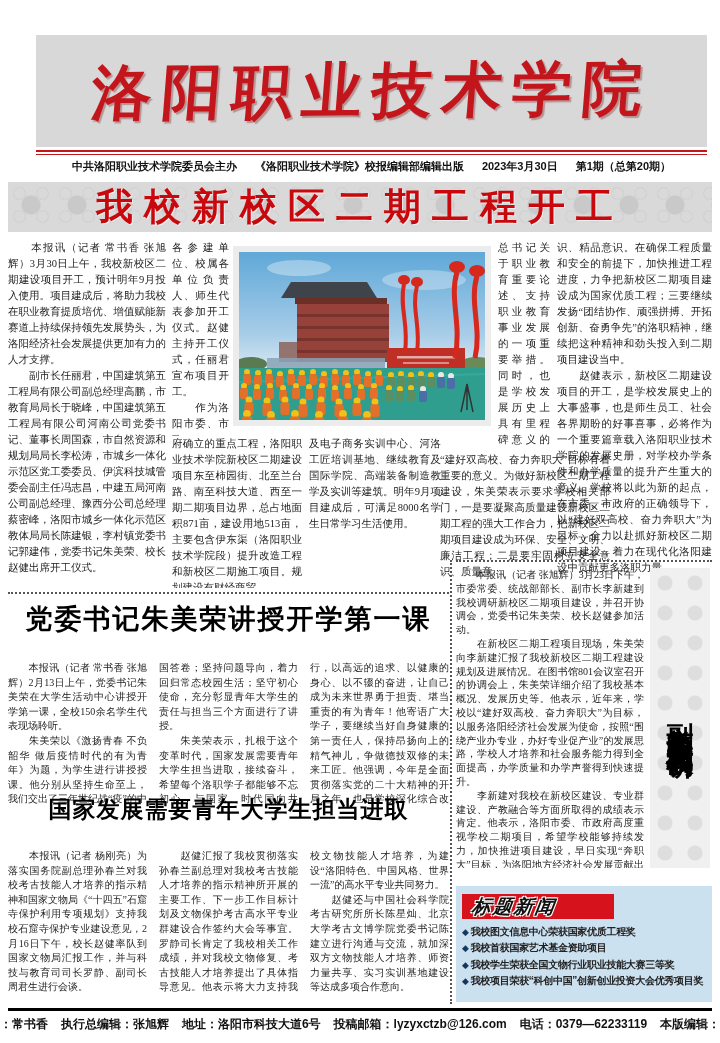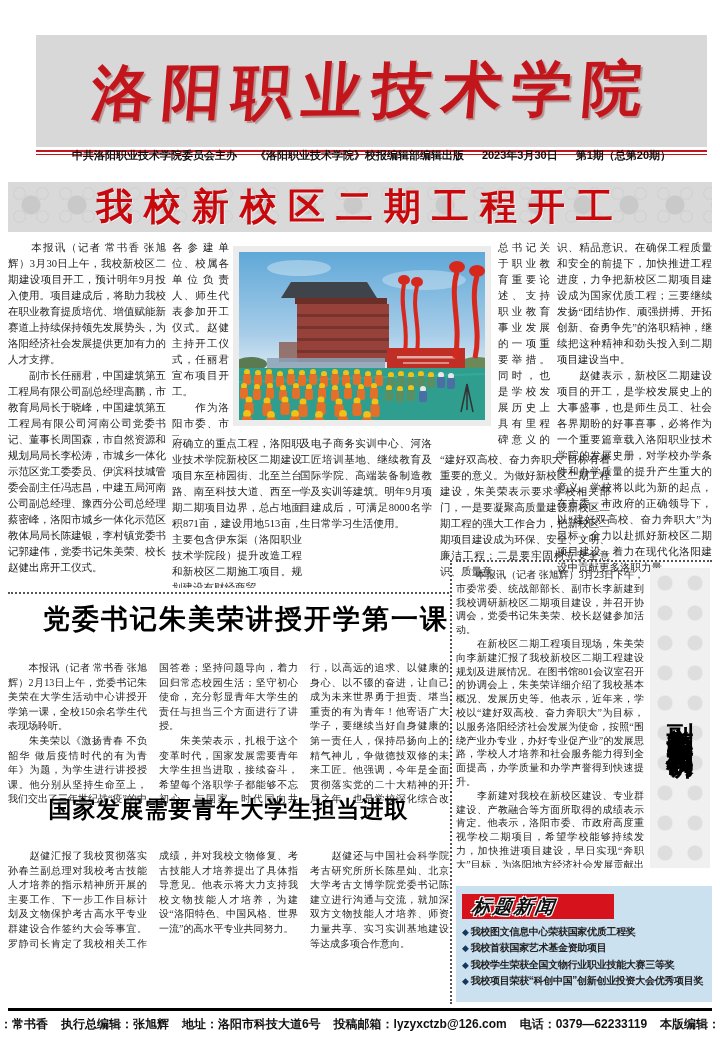--- a/index.html
+++ b/index.html
@@ -6,53 +6,53 @@
   .page{position:relative;width:720px;height:1043px;margin:0 auto;background:#ffffff;overflow:hidden;
         font-family:"Liberation Serif","DejaVu Serif",serif;color:#1a1a1a;}
   
   .masthead{position:absolute;left:36px;top:35px;width:671px;height:112px;background:#d8d8d8;
             display:flex;align-items:center;justify-content:center;}
   .masthead-title{font-size:60px;font-weight:900;color:#c3161c;letter-spacing:10px;
                   transform:skewX(-5deg) rotate(-.5deg);text-shadow:2px 2px 1px rgba(120,20,20,.35);
                   white-space:nowrap;}
   .redline{position:absolute;left:36px;top:150px;width:671px;height:2px;
            border-top:2px solid #c3161c;border-bottom:1px solid #c3161c;}
-  .pubinfo{position:absolute;left:36px;top:148px;width:671px;display:flex;justify-content:space-between;
+  .pubinfo{position:absolute;left:36px;top:159px;width:671px;display:flex;justify-content:space-between;
            padding:0 36px;box-sizing:border-box;font-size:11px;font-weight:bold;color:#111;
            font-family:"Liberation Sans","DejaVu Sans",sans-serif;}
   
   .band{position:absolute;left:8px;top:182px;width:704px;height:50px;background-color:#d9d9d9;
         background-image:radial-gradient(circle,#c9c9c9 9px,transparent 10px),
                          radial-gradient(circle,transparent 5px,#cfcfcf 5.5px,transparent 7px);
         background-size:46px 46px,23px 23px;display:flex;align-items:center;justify-content:center;}
   .band-title{font-size:37px;font-weight:900;color:#c9080d;letter-spacing:11px;white-space:nowrap;
               text-shadow:1px 1px 0 rgba(255,255,255,.6);}
   
   .art1{position:absolute;left:0;top:240px;width:636px;height:350px;}
   .atext{position:absolute;font-size:10.5px;line-height:16px;text-align:justify;overflow:hidden;color:#1c1c1c;}
   .atext p{margin:0;}
   .c1{left:8px;top:0;width:158px;height:348px;}
   .c2{left:172px;top:0;width:57px;height:196px;}
   .c2b{left:172px;top:196px;width:130px;height:152px;}
-  .c3b{left:300px;top:196px;width:132px;height:152px;}
+  .c3b{left:309px;top:196px;width:132px;height:152px;}
   .c4{left:498px;top:0;width:52px;height:210px;}
   .c4b{left:440px;top:212px;width:170px;height:136px;}
   .c5{left:557px;top:0;width:155px;height:348px;}
   .photo{position:absolute;left:233px;top:6px;width:246px;height:168px;border:6px solid #ececec;background:#9cc4e0;}
   
   .divider{position:absolute;border:0;}
   .dh1{left:8px;top:592px;width:441px;border-top:2px dotted #555;}
   .dh2{left:456px;top:560px;width:256px;border-top:2px dotted #555;}
   .dv{left:450px;top:560px;height:444px;border-left:2px dotted #555;}
   
   .art2{position:absolute;left:8px;top:601px;width:441px;}
   .art3{position:absolute;left:8px;top:794px;width:441px;}
   .subhead{font-family:"Liberation Sans","DejaVu Sans",sans-serif;font-weight:900;text-align:center;
            color:#000;white-space:nowrap;}
-  .art2 .subhead{font-size:27px;letter-spacing:2px;text-align:right;}
+  .art2 .subhead{font-size:27px;letter-spacing:2px;}
   .art3 .subhead{font-size:23px;letter-spacing:1px;}
   .cols{margin-top:24px;column-count:3;column-gap:12px;font-size:10px;line-height:14.6px;
         text-align:justify;overflow:hidden;color:#1c1c1c;}
   .art2 .cols{height:146px;}
   .art3 .cols{height:150px;}
   .cols p{margin:0;}
   
   .side{position:absolute;left:456px;top:560px;width:256px;height:322px;display:flex;padding-top:8px;box-sizing:border-box;}
   .side-text{width:188px;height:300px;font-size:10px;line-height:13.8px;text-align:justify;overflow:hidden;color:#1c1c1c;}
   .side-text p{margin:0;}
@@ -271,20 +271,21 @@
     <div class="cols">
       <p>　　本报讯（记者 常书香 张旭辉）2月13日上午，党委书记朱美荣在大学生活动中心讲授开学第一课，全校150余名学生代表现场聆听。</p>
       <p>　　朱美荣以《激扬青春 不负韶华 做后疫情时代的有为青年》为题，为学生进行讲授授课。他分别从坚持生命至上，我们交出了三年世纪战“疫”的中国答卷；坚持问题导向，着力回归常态校园生活；坚守初心使命，充分彰显青年大学生的责任与担当三个方面进行了讲授。</p>
       <p>　　朱美荣表示，扎根于这个变革时代，国家发展需要青年大学生担当进取，接续奋斗，希望每个洛职学子都能够不忘初心，与国家、时代同向共行，以高远的追求、以健康的身心、以不辍的奋进，让自己成为未来世界勇于担责、堪当重责的有为青年！他寄语广大学子，要继续当好自身健康的第一责任人，保持昂扬向上的精气神儿，争做德技双修的未来工匠。他强调，今年是全面贯彻落实党的二十大精神的开局之年，也是学校深化综合改革，锚定创建职业大学目标，决胜“双高校”建设的关键一年。希望广大洛职学子共同怀抱比以往更热烈的壮志雄心，在最好的年华，以健康的体魄、远大的抱负、和随时接受挑战的勇气为未来做好准备，努力活成点亮自己人生、照亮世界的一束光。</p>
     </div>
   </div>
 
   <div class="art3">
     <div class="subhead">国家发展需要青年大学生担当进取</div>
     <div class="cols">
+      <p>　　本报讯（记者 杨刚亮）为落实国务院副总理孙春兰对我校考古技能人才培养的指示精神和国家文物局《“十四五”石窟寺保护利用专项规划》支持我校石窟寺保护专业建设意见，2月16日下午，校长赵健率队到国家文物局汇报工作，并与科技与教育司司长罗静、副司长周君生进行会谈。</p>
       <p>　　赵健汇报了我校贯彻落实孙春兰副总理对我校考古技能人才培养的指示精神所开展的主要工作、下一步工作目标计划及文物保护考古高水平专业群建设合作签约大会等事宜。罗静司长肯定了我校相关工作成绩，并对我校文物修复、考古技能人才培养提出了具体指导意见。他表示将大力支持我校文物技能人才培养，为建设“洛阳特色、中国风格、世界一流”的高水平专业共同努力。</p>
       <p>　　赵健还与中国社会科学院考古研究所所长陈星灿、北京大学考古文博学院党委书记陈建立进行沟通与交流，就加深双方文物技能人才培养、师资力量共享、实习实训基地建设等达成多项合作意向。</p>
 
     </div>
   </div>
 
   <div class="side">
     <div class="side-text">
       <p>　　本报讯（记者 张旭辉）3月23日下午，市委常委、统战部部长、副市长李新建到我校调研新校区二期项目建设，并召开协调会，党委书记朱美荣、校长赵健参加活动。</p>
       <p>　　在新校区二期工程项目现场，朱美荣向李新建汇报了我校新校区二期工程建设规划及进展情况。在图书馆801会议室召开的协调会上，朱美荣详细介绍了我校基本概况、发展历史等。他表示，近年来，学校以“建好双高校、奋力奔职大”为目标，以服务洛阳经济社会发展为使命，按照“围绕产业办专业，办好专业促产业”的发展思路，学校人才培养和社会服务能力得到全面提高，办学质量和办学声誉得到快速提升。</p>

